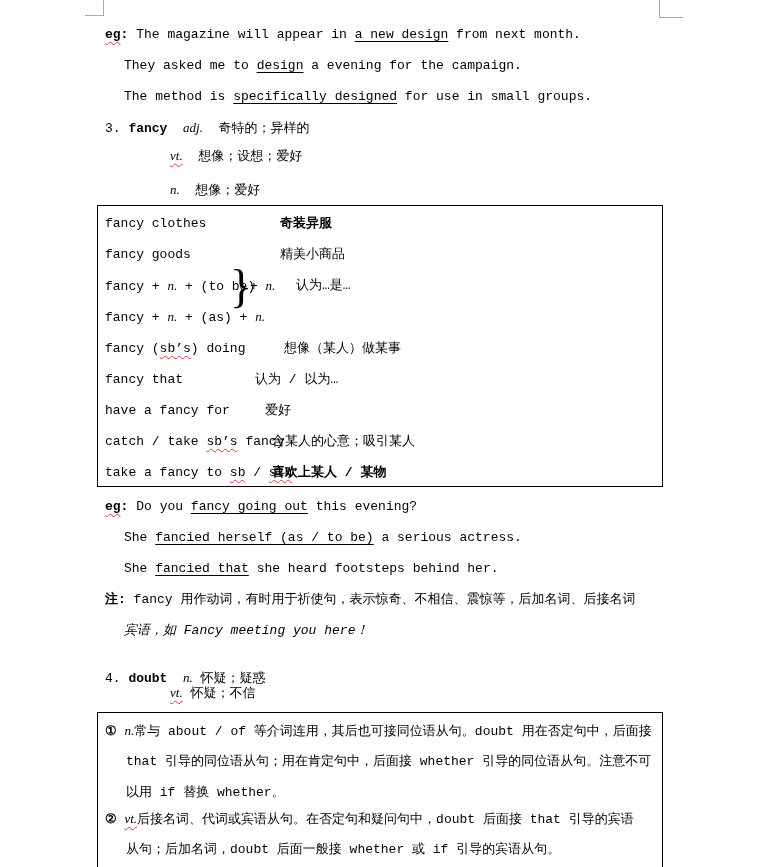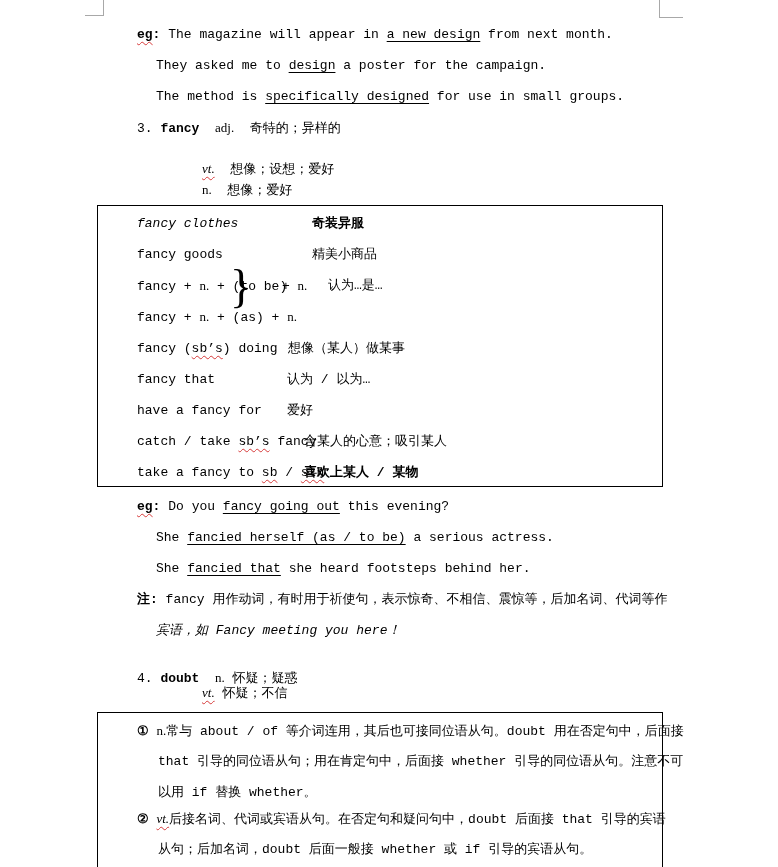--- a/index.html
+++ b/index.html
@@ -2,25 +2,25 @@
 <html style="--squig: #d63a3a;"><head>
 <meta charset="utf-8">
 <style>
   html,body{margin:0;padding:0;}
   body{
     width:778px;height:867px;position:relative;overflow:hidden;
     background:#ffffff;color:#000000;
     font-family:"Liberation Mono","DejaVu Sans Mono",monospace;
     font-size:13px;
   }
-  .line{position:absolute;white-space:pre;line-height:17px;margin-left:32px;}
+  .line{position:absolute;white-space:pre;line-height:17px;}
   .s-plain{}
   .s-bold{font-weight:bold;}
   .s-underline{text-decoration:underline;text-underline-offset:3px;text-decoration-thickness:1px;}
-  .s-italic{font-family:"Liberation Serif","DejaVu Serif",serif;}
+  .s-italic{font-style:italic;font-family:"Liberation Serif","DejaVu Serif",serif;}
   .s-squig{text-decoration-line:underline;text-decoration-style:wavy;text-decoration-color:var(--squig,#d63a3a);text-underline-offset:3px;text-decoration-thickness:1px;}
   .s-boldsquig{font-weight:bold;text-decoration-line:underline;text-decoration-style:wavy;text-decoration-color:var(--squig,#d63a3a);text-underline-offset:3px;text-decoration-thickness:1px;}
   .s-italicsquig{font-style:italic;font-family:"Liberation Serif","DejaVu Serif",serif;text-decoration-line:underline;text-decoration-style:wavy;text-decoration-color:var(--squig,#d63a3a);text-underline-offset:3px;text-decoration-thickness:1px;}
   .box{position:absolute;border:1px solid #000;box-sizing:border-box;background:transparent;}
   .crop{position:absolute;background:#a8a8a8;}
   .brace{position:absolute;font-family:"Liberation Serif","DejaVu Serif",serif;font-size:46px;line-height:42px;font-weight:400;}
 </style>
 </head>
 <body style="background: rgb(255, 255, 255); color: rgb(0, 0, 0);">
 
@@ -32,47 +32,47 @@
   </div>
 <div id="boxes">
     <div class="box" style="left: 97px; top: 205px; width: 566px; height: 282px; border-color: rgb(0, 0, 0);"></div>
     <div class="box" style="left: 97px; top: 712px; width: 566px; height: 170px; border-color: rgb(0, 0, 0);"></div>
   </div>
 <div id="brace-layer">
     <div class="brace" style="left: 230px; top: 266px;">}</div>
   </div>
 <div id="lines">
     <div class="line" style="left: 105px; top: 26px;"><span class="s-boldsquig">eg</span><span class="s-bold">:</span><span class="s-plain"> The magazine will appear in </span><span class="s-underline">a new design</span><span class="s-plain"> from next month.</span></div>
-    <div class="line" style="left: 124px; top: 57px;"><span class="s-plain">They asked me to </span><span class="s-underline">design</span><span class="s-plain"> a poster for the campaign.</span></div>
+    <div class="line" style="left: 124px; top: 57px;"><span class="s-plain">They asked me to </span><span class="s-underline">design</span><span class="s-plain"> a evening for the campaign.</span></div>
     <div class="line" style="left: 124px; top: 88px;"><span class="s-plain">The method is </span><span class="s-underline">specifically designed</span><span class="s-plain"> for use in small groups.</span></div>
     <div class="line" style="left: 105px; top: 119px;"><span class="s-plain">3. </span><span class="s-bold">fancy</span><span class="s-plain">  </span><span class="s-italic">adj.</span><span class="s-plain">  奇特的；异样的</span></div>
-    <div class="line" style="left: 170px; top: 160px;"><span class="s-italicsquig">vt.</span><span class="s-plain">  想像；设想；爱好</span></div>
+    <div class="line" style="left: 170px; top: 147px;"><span class="s-italicsquig">vt.</span><span class="s-plain">  想像；设想；爱好</span></div>
     <div class="line" style="left: 170px; top: 181px;"><span class="s-italic">n.</span><span class="s-plain">  想像；爱好</span></div>
-    <div class="line" style="left: 105px; top: 215px; font-style: italic;"><span class="s-plain">fancy clothes</span></div>
+    <div class="line" style="left: 105px; top: 215px;"><span class="s-plain">fancy clothes</span></div>
     <div class="line" style="left: 280px; top: 215px; font-weight: bold;"><span class="s-plain">奇装异服</span></div>
     <div class="line" style="left: 105px; top: 246px;"><span class="s-plain">fancy goods</span></div>
     <div class="line" style="left: 280px; top: 246px;"><span class="s-plain">精美小商品</span></div>
     <div class="line" style="left: 105px; top: 277px;"><span class="s-plain">fancy + </span><span class="s-italic">n.</span><span class="s-plain"> + (to be)</span></div>
     <div class="line" style="left: 250px; top: 277px;"><span class="s-plain">+ </span><span class="s-italic">n.</span></div>
     <div class="line" style="left: 296px; top: 277px;"><span class="s-plain">认为…是…</span></div>
     <div class="line" style="left: 105px; top: 308px;"><span class="s-plain">fancy + </span><span class="s-italic">n.</span><span class="s-plain"> + (as) + </span><span class="s-italic">n.</span></div>
     <div class="line" style="left: 105px; top: 340px;"><span class="s-plain">fancy (</span><span class="s-squig">sb’s</span><span class="s-plain">) doing</span></div>
-    <div class="line" style="left: 256px; top: 340px;"><span class="s-plain">想像（某人）做某事</span></div>
+    <div class="line" style="left: 284px; top: 340px;"><span class="s-plain">想像（某人）做某事</span></div>
     <div class="line" style="left: 105px; top: 371px;"><span class="s-plain">fancy that</span></div>
     <div class="line" style="left: 255px; top: 371px;"><span class="s-plain">认为 / 以为…</span></div>
     <div class="line" style="left: 105px; top: 402px;"><span class="s-plain">have a fancy for</span></div>
-    <div class="line" style="left: 255px; top: 402px;"><span class="s-plain">爱好</span></div>
+    <div class="line" style="left: 265px; top: 402px;"><span class="s-plain">爱好</span></div>
     <div class="line" style="left: 105px; top: 433px;"><span class="s-plain">catch / take </span><span class="s-squig">sb’s</span><span class="s-plain"> fancy</span></div>
     <div class="line" style="left: 272px; top: 433px;"><span class="s-plain">合某人的心意；吸引某人</span></div>
     <div class="line" style="left: 105px; top: 464px;"><span class="s-plain">take a fancy to </span><span class="s-squig">sb</span><span class="s-plain"> / </span><span class="s-squig">sth</span></div>
     <div class="line" style="left: 272px; top: 464px; font-weight: bold;"><span class="s-plain">喜欢上某人 / 某物</span></div>
     <div class="line" style="left: 105px; top: 498px;"><span class="s-boldsquig">eg</span><span class="s-bold">:</span><span class="s-plain"> Do you </span><span class="s-underline">fancy going out</span><span class="s-plain"> this evening?</span></div>
     <div class="line" style="left: 124px; top: 529px;"><span class="s-plain">She </span><span class="s-underline">fancied herself (as / to be)</span><span class="s-plain"> a serious actress.</span></div>
     <div class="line" style="left: 124px; top: 560px;"><span class="s-plain">She </span><span class="s-underline">fancied that</span><span class="s-plain"> she heard footsteps behind her.</span></div>
-    <div class="line" style="left: 105px; top: 591px;"><span class="s-bold">注:</span><span class="s-plain"> fancy 用作动词，有时用于祈使句，表示惊奇、不相信、震惊等，后加名词、代词等作</span></div>
+    <div class="line" style="left: 105px; top: 591px;"><span class="s-bold">注:</span><span class="s-plain"> fancy 用作动词，有时用于祈使句，表示惊奇、不相信、震惊等，后加名词、后接名词</span></div>
     <div class="line" style="left: 124px; top: 622px; font-style: italic;"><span class="s-plain">宾语，如 Fancy meeting you here！</span></div>
     <div class="line" style="left: 105px; top: 669px;"><span class="s-plain">4. </span><span class="s-bold">doubt</span><span class="s-plain">  </span><span class="s-italic">n.</span><span class="s-plain"> 怀疑；疑惑</span></div>
     <div class="line" style="left: 170px; top: 684px;"><span class="s-italicsquig">vt.</span><span class="s-plain"> 怀疑；不信</span></div>
     <div class="line" style="left: 105px; top: 722px;"><span class="s-bold">①</span><span class="s-plain"> </span><span class="s-italic">n.</span><span class="s-plain">常与 about / of 等介词连用，其后也可接同位语从句。doubt 用在否定句中，后面接</span></div>
     <div class="line" style="left: 126px; top: 753px;"><span class="s-plain">that 引导的同位语从句；用在肯定句中，后面接 whether 引导的同位语从句。注意不可</span></div>
     <div class="line" style="left: 126px; top: 784px;"><span class="s-plain">以用 if 替换 whether。</span></div>
     <div class="line" style="left: 105px; top: 810px;"><span class="s-bold">②</span><span class="s-plain"> </span><span class="s-italicsquig">vt.</span><span class="s-plain">后接名词、代词或宾语从句。在否定句和疑问句中，doubt 后面接 that 引导的宾语</span></div>
     <div class="line" style="left: 126px; top: 841px;"><span class="s-plain">从句；后加名词，doubt 后面一般接 whether 或 if 引导的宾语从句。</span></div>
   </div>
 

